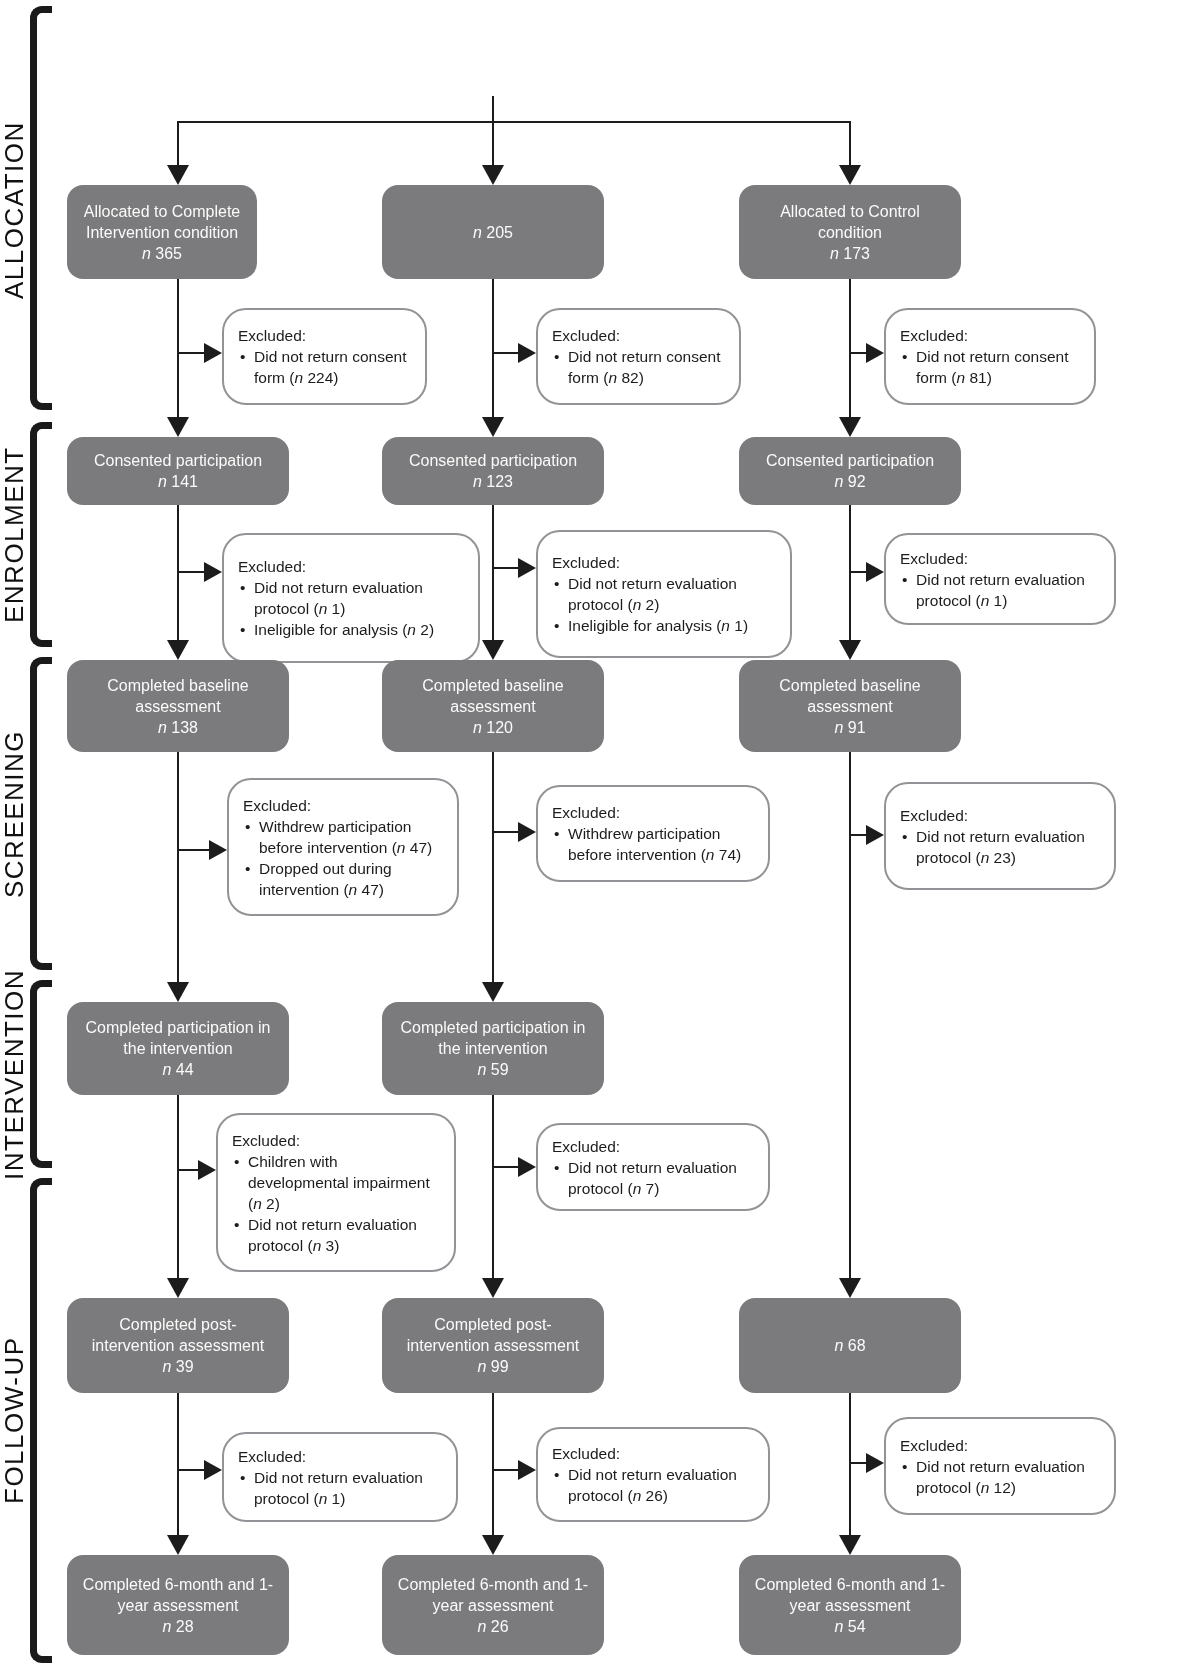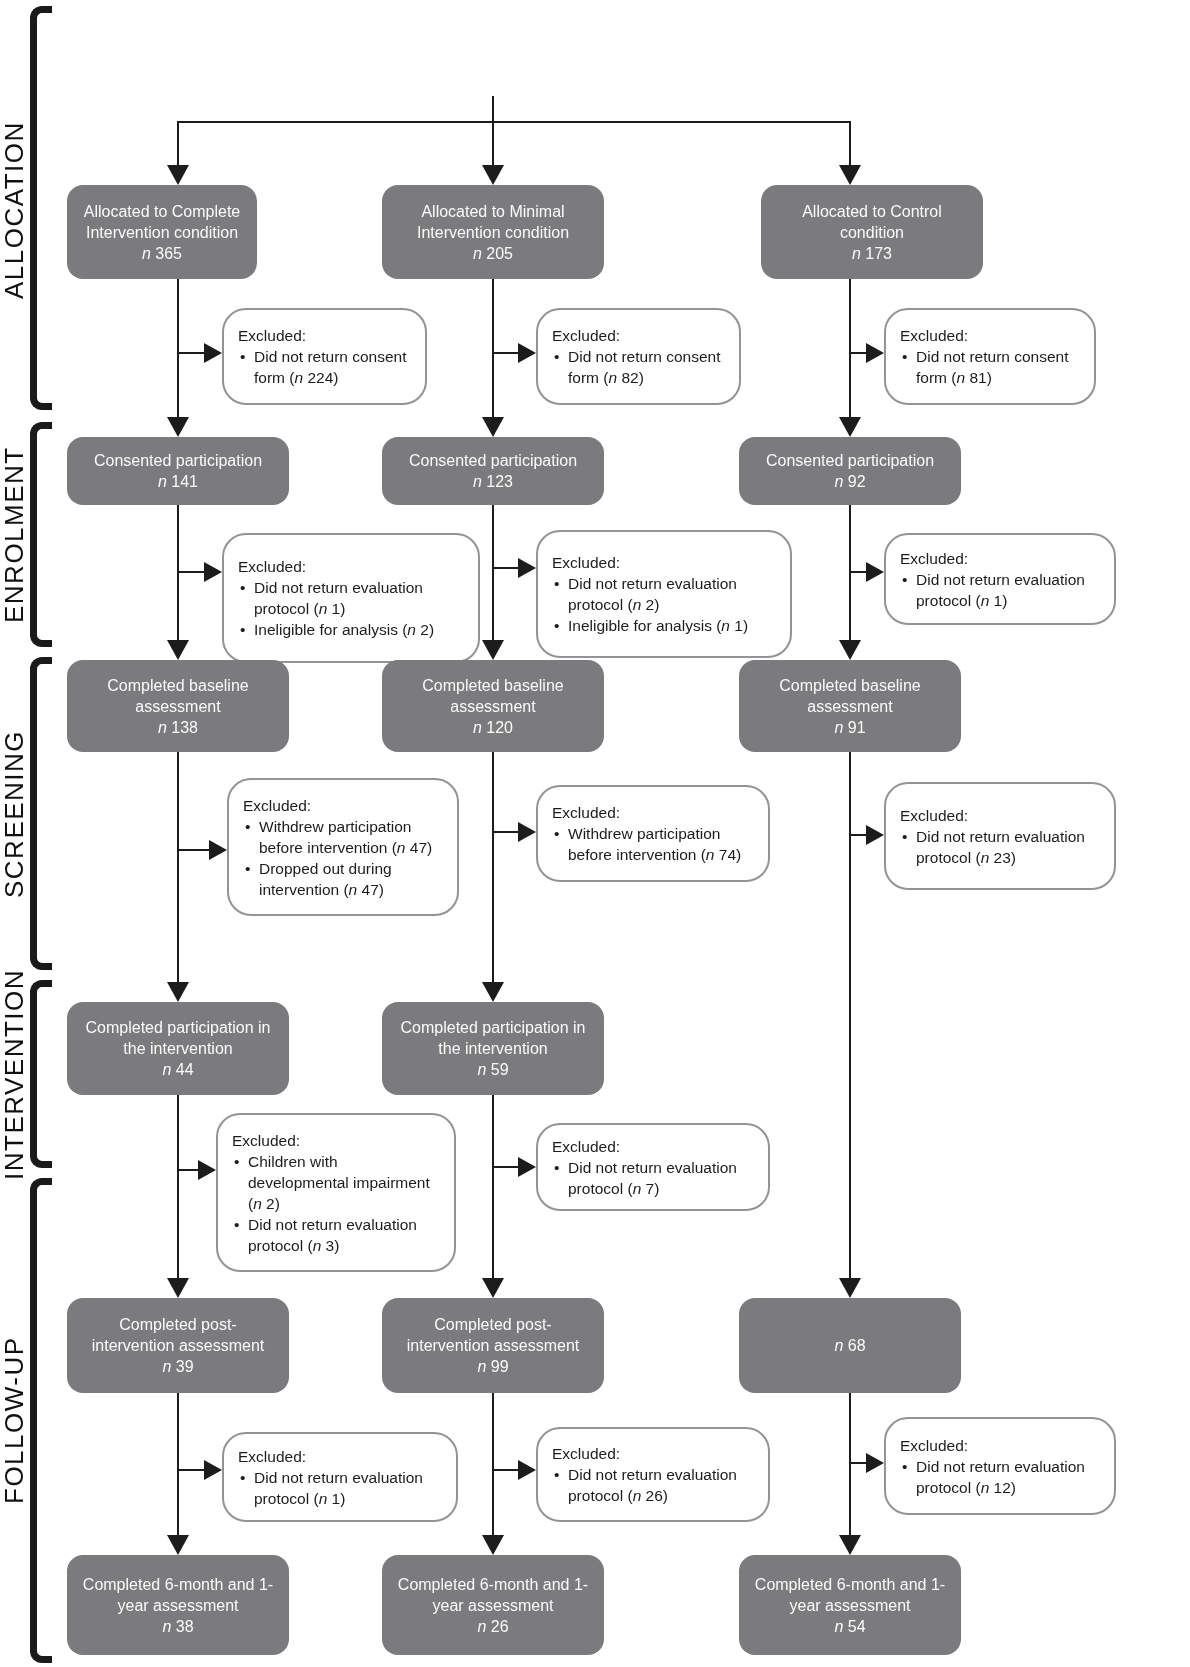--- a/index.html
+++ b/index.html
@@ -79,25 +79,24 @@
   <div class="arr-d" style="left:839px;top:165px;"></div>
 
   <div class="node" style="left:67px;top:185px;width:190px;height:94px;">
     <div class="node-inner">
       <div class="node-text">Allocated to Complete Intervention condition</div>
       <div class="node-n"><i>n</i><span> 365</span></div>
     </div>
   </div>
   <div class="node" style="left:382px;top:185px;width:222px;height:94px;">
     <div class="node-inner">
-      <div class="node-text">Allocated to Minimal Intervention condition</div>
       <div class="node-n"><i>n</i><span> 205</span></div>
     </div>
   </div>
-  <div class="node" style="left:739px;top:185px;width:222px;height:94px;margin-left:22px;">
+  <div class="node" style="left:739px;top:185px;width:222px;height:94px;">
     <div class="node-inner">
       <div class="node-text">Allocated to Control condition</div>
       <div class="node-n"><i>n</i><span> 173</span></div>
     </div>
   </div>
 
   <div class="vline" style="left:177px;top:279px;height:138px;"></div>
   <div class="vline" style="left:492px;top:279px;height:138px;"></div>
   <div class="vline" style="left:849px;top:279px;height:138px;"></div>
   <div class="arr-d" style="left:167px;top:417px;"></div>
@@ -297,21 +296,21 @@
   <div class="hline" style="left:850px;top:1462px;width:18px;"></div>
   <div class="arr-r" style="left:866px;top:1453px;"></div>
   <div class="excl" style="left:884px;top:1417px;width:232px;height:98px;">
     <div class="excl-title">Excluded:</div>
     <div class="excl-item"><span class="bullet">•</span><span><span>Did not return evaluation protocol (</span><i>n</i><span> 12)</span></span></div>
   </div>
 
   <div class="node" style="left:67px;top:1555px;width:222px;height:100px;">
     <div class="node-inner">
       <div class="node-text">Completed 6-month and 1-year assessment</div>
-      <div class="node-n"><i>n</i><span> 38</span></div>
+      <div class="node-n"><i>n</i><span> 28</span></div>
     </div>
   </div>
   <div class="node" style="left:382px;top:1555px;width:222px;height:100px;">
     <div class="node-inner">
       <div class="node-text">Completed 6-month and 1-year assessment</div>
       <div class="node-n"><i>n</i><span> 26</span></div>
     </div>
   </div>
   <div class="node" style="left:739px;top:1555px;width:222px;height:100px;">
     <div class="node-inner">

